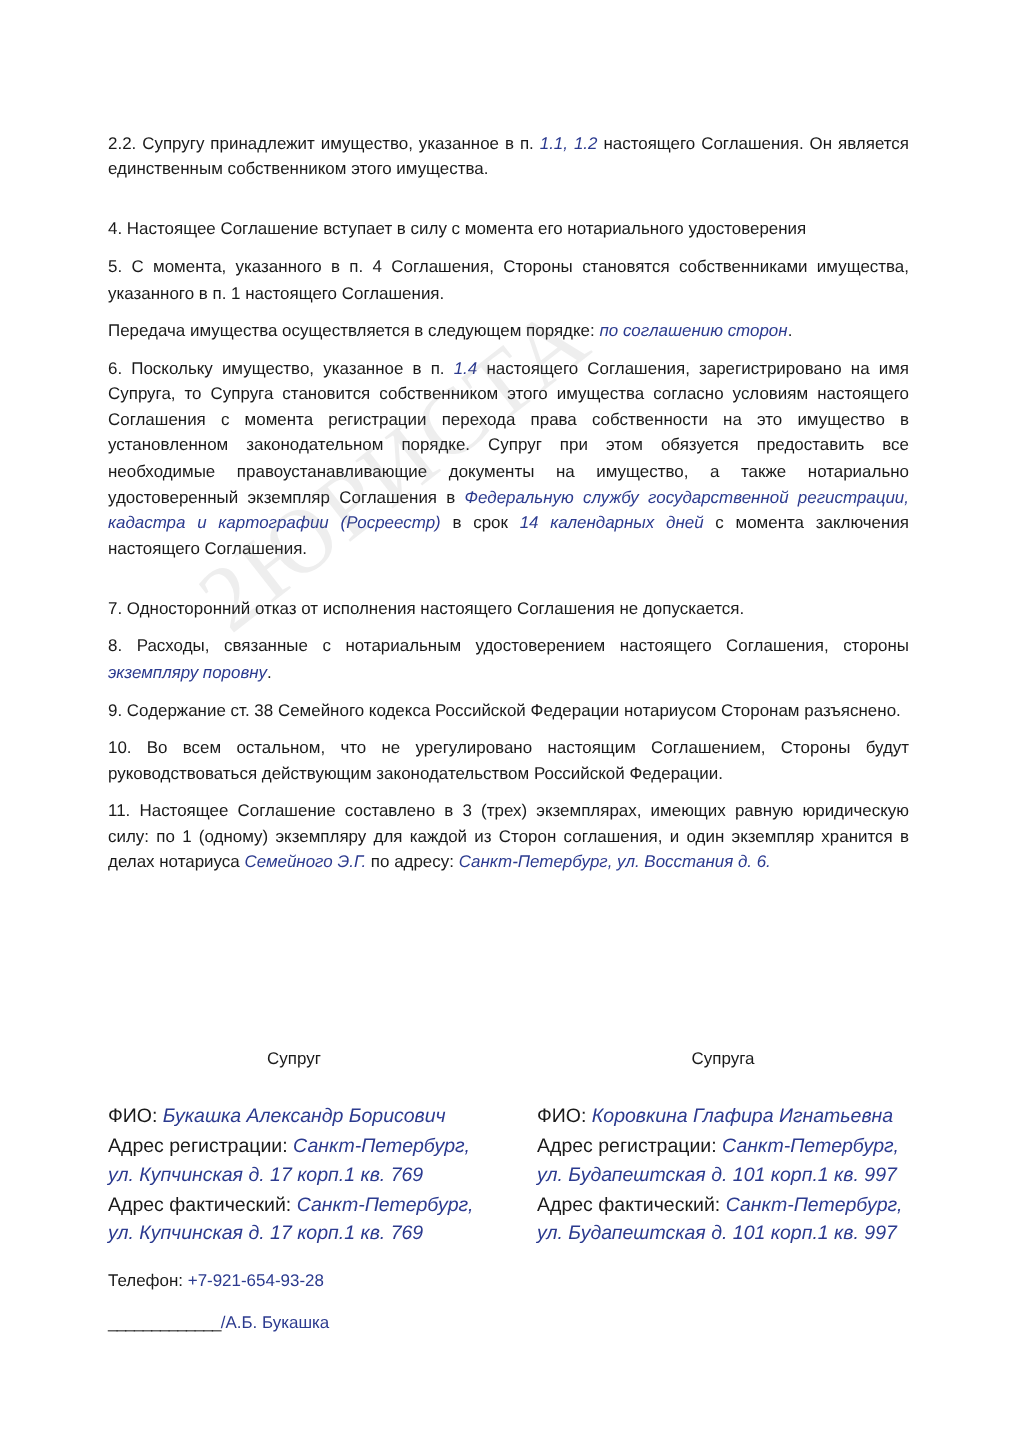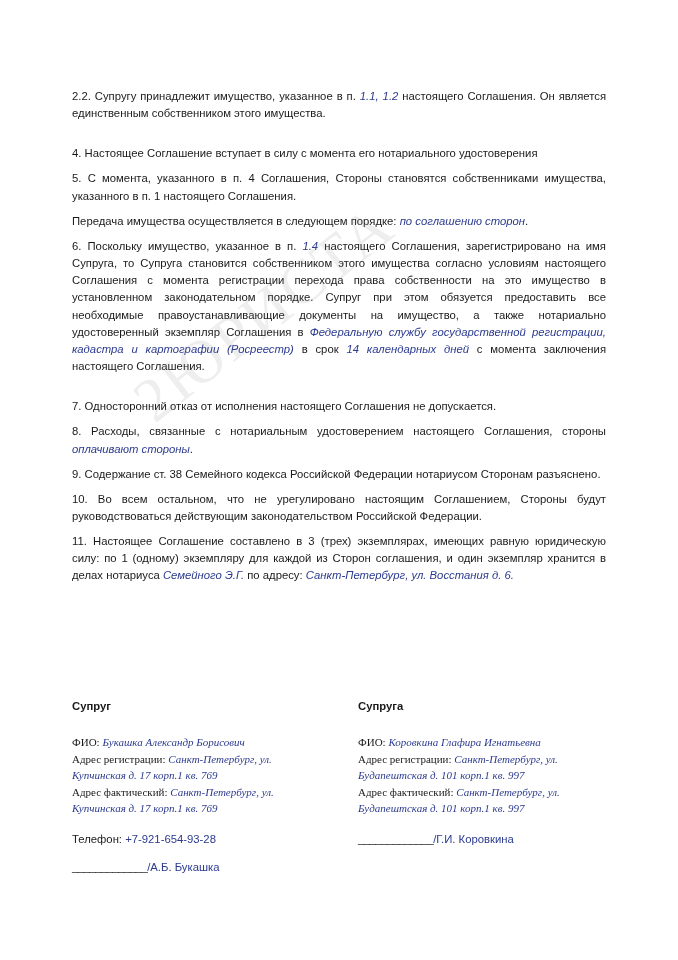--- a/index.html
+++ b/index.html
@@ -64,29 +64,29 @@
     justify-content: flex-start;
   }
   .sig-col {
     width: 248px;
     box-sizing: border-box;
   }
   .sig-col.right {
     margin-left: 38px;
   }
   .sig-title {
-    font-size: 11.3px;
-    font-weight: bold;
+    text-align: center;
+    font-size: 11.3px;
+    font-weight: normal;
     margin-bottom: 22px;
   }
   .sig-line {
-    font-size: 11px;
+    font-size: 13px;
     line-height: 1.5;
     margin-bottom: 0;
-    font-family: Liberation Serif, serif;
   }
   .sig-phone {
     font-size: 11.3px;
     margin-top: 16px;
   }
   .sig-sign {
     font-size: 11.3px;
     margin-top: 16px;
     color: #2b3a8f;
   }
@@ -125,21 +125,21 @@
     <span>6. Поскольку имущество, указанное в п. </span><span class="fill">1.4</span><span> настоящего Соглашения, зарегистрировано на имя Супруга, то Супруга становится собственником этого имущества согласно условиям настоящего Соглашения с момента регистрации перехода права собственности на это имущество в установленном законодательном порядке. Супруг при этом обязуется предоставить все необходимые правоустанавливающие документы на имущество, а также нотариально удостоверенный экземпляр Соглашения в </span><span class="fill">Федеральную службу государственной регистрации, кадастра и картографии (Росреестр)</span><span> в срок </span><span class="fill">14 календарных дней</span><span> с момента заключения настоящего Соглашения.</span>
   </div>
 
   <div class="gap-md"></div>
 
   <div class="para">
     <span>7. Односторонний отказ от исполнения настоящего Соглашения не допускается.</span>
   </div>
 
   <div class="para">
-    <span>8. Расходы, связанные с нотариальным удостоверением настоящего Соглашения, стороны </span><span class="fill">оплачивают стороны</span><span>.</span>
+    <span>8. Расходы, связанные с нотариальным удостоверением настоящего Соглашения, стороны </span><span class="fill">экземпляру поровну</span><span>.</span>
   </div>
 
   <div class="para">
     <span>9. Содержание ст. 38 Семейного кодекса Российской Федерации нотариусом Сторонам разъяснено.</span>
   </div>
 
   <div class="para">
     <span>10. Во всем остальном, что не урегулировано настоящим Соглашением, Стороны будут руководствоваться действующим законодательством Российской Федерации.</span>
   </div>
 
@@ -183,21 +183,18 @@
 
         <div class="sig-line">
           <span>Адрес регистрации: </span><span class="fill">Санкт-Петербург, ул. Будапештская д. 101 корп.1 кв. 997</span>
         </div>
 
         <div class="sig-line">
           <span>Адрес фактический: </span><span class="fill">Санкт-Петербург, ул. Будапештская д. 101 корп.1 кв. 997</span>
         </div>
 
 
-        <div class="sig-sign">
-          <span class="underscore">_____________</span><span>/Г.И. Коровкина</span>
-        </div>
       </div>
 
     </div>
   </div>
 
 </div>
 
 </body></html>

